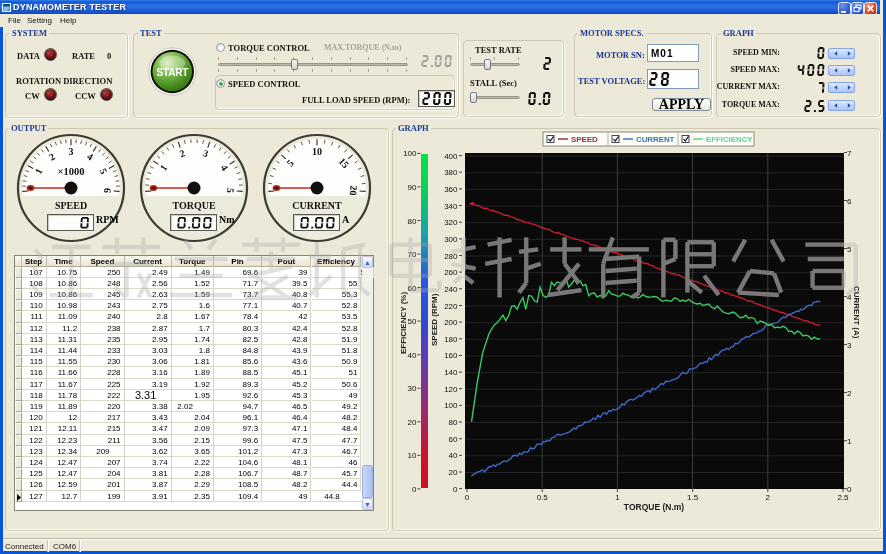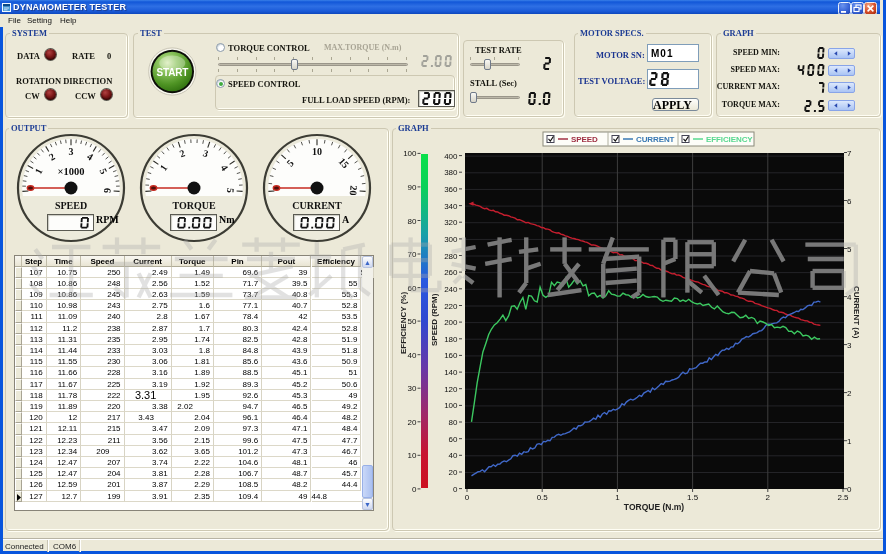--- a/index.html
+++ b/index.html
@@ -225,21 +225,21 @@
         <rect x="1.34" y="11.76" width="5.01" height="2.24"></rect>
         <rect x="12.96" y="0.00" width="5.01" height="2.24"></rect>
         <rect x="17.08" y="1.34" width="2.24" height="4.98"></rect>
         <rect x="17.08" y="7.67" width="2.24" height="4.98"></rect>
         <rect x="12.96" y="11.76" width="5.01" height="2.24"></rect>
         <rect x="11.62" y="7.67" width="2.24" height="4.98"></rect>
         <rect x="11.62" y="1.34" width="2.24" height="4.98"></rect>
         <rect x="12.96" y="5.88" width="5.01" height="2.24"></rect>
       </g>
     </svg>
-    <div style="position:absolute;left:652px;top:98px;width:47px;height:13px;background:linear-gradient(180deg,#fefefc,#ece9d8);border:1px solid #7a8a9a;border-radius:3px;text-align:left;font-family:'Liberation Serif';font-weight:bold;font-size:12px;line-height:12px">APPLY</div>
+    <div style="position:absolute;left:652px;top:98px;width:59px;height:13px;background:linear-gradient(180deg,#fefefc,#ece9d8);border:1px solid #7a8a9a;border-radius:3px;text-align:center;font-family:'Liberation Serif';font-weight:bold;font-size:14px;line-height:12px">APPLY</div>
     <div class="slab" style="right:100px;top:48px;font-size:8px">SPEED MIN:</div>
     <svg style="position:absolute;left:818px;top:47px;overflow:visible" width="10" height="12">
       <g fill="#111" transform="skewX(-4)">
         <rect x="1.15" y="0.00" width="4.30" height="1.92"></rect>
         <rect x="4.68" y="1.15" width="1.92" height="4.27"></rect>
         <rect x="4.68" y="6.58" width="1.92" height="4.27"></rect>
         <rect x="1.15" y="10.08" width="4.30" height="1.92"></rect>
         <rect x="0.00" y="6.58" width="1.92" height="4.27"></rect>
         <rect x="0.00" y="1.15" width="1.92" height="4.27"></rect>
       </g>
@@ -616,21 +616,21 @@
       <div style="position:absolute;left:66.7px;top:134.4px;width:43.4px;height:11.2px;border-right:1px solid #d8d4c4;border-bottom:1px solid #dcd8c8;font-size:8px;text-align:right;padding-right:3px;line-height:11px;color:#000">220</div>
       <div style="position:absolute;left:110.1px;top:134.4px;width:47px;height:11.2px;border-right:1px solid #d8d4c4;border-bottom:1px solid #dcd8c8;font-size:8px;text-align:right;padding-right:3px;line-height:11px;color:#000">3.38</div>
       <div style="position:absolute;left:157.1px;top:134.4px;width:42.3px;height:11.2px;border-right:1px solid #d8d4c4;border-bottom:1px solid #dcd8c8;font-size:8px;text-align:right;padding-right:20px;line-height:11px;color:#000">2.02</div>
       <div style="position:absolute;left:199.4px;top:134.4px;width:48.3px;height:11.2px;border-right:1px solid #d8d4c4;border-bottom:1px solid #dcd8c8;font-size:8px;text-align:right;padding-right:3px;line-height:11px;color:#000">94.7</div>
       <div style="position:absolute;left:247.7px;top:134.4px;width:49.3px;height:11.2px;border-right:1px solid #d8d4c4;border-bottom:1px solid #dcd8c8;font-size:8px;text-align:right;padding-right:3px;line-height:11px;color:#000">46.5</div>
       <div style="position:absolute;left:297.0px;top:134.4px;width:49.9px;height:11.2px;border-right:1px solid #d8d4c4;border-bottom:1px solid #dcd8c8;font-size:8px;text-align:right;padding-right:3px;line-height:11px;color:#000">49.2</div>
       <div style="position:absolute;left:0;top:145.6px;width:7px;height:11.2px;background:#ecead9;border:1px solid #fff;border-right-color:#a8a494;border-bottom-color:#a8a494"></div>
       <div style="position:absolute;left:7.0px;top:145.6px;width:25.1px;height:11.2px;border-right:1px solid #d8d4c4;border-bottom:1px solid #dcd8c8;font-size:8px;text-align:right;padding-right:3px;line-height:11px;color:#000">120</div>
       <div style="position:absolute;left:32.1px;top:145.6px;width:34.6px;height:11.2px;border-right:1px solid #d8d4c4;border-bottom:1px solid #dcd8c8;font-size:8px;text-align:right;padding-right:3px;line-height:11px;color:#000">12</div>
       <div style="position:absolute;left:66.7px;top:145.6px;width:43.4px;height:11.2px;border-right:1px solid #d8d4c4;border-bottom:1px solid #dcd8c8;font-size:8px;text-align:right;padding-right:3px;line-height:11px;color:#000">217</div>
-      <div style="position:absolute;left:110.1px;top:145.6px;width:47px;height:11.2px;border-right:1px solid #d8d4c4;border-bottom:1px solid #dcd8c8;font-size:8px;text-align:center;padding-right:3px;line-height:11px;color:#000">3.43</div>
+      <div style="position:absolute;left:110.1px;top:145.6px;width:47px;height:11.2px;border-right:1px solid #d8d4c4;border-bottom:1px solid #dcd8c8;font-size:8px;text-align:right;padding-right:3px;line-height:11px;color:#000">3.43</div>
       <div style="position:absolute;left:157.1px;top:145.6px;width:42.3px;height:11.2px;border-right:1px solid #d8d4c4;border-bottom:1px solid #dcd8c8;font-size:8px;text-align:right;padding-right:3px;line-height:11px;color:#000">2.04</div>
       <div style="position:absolute;left:199.4px;top:145.6px;width:48.3px;height:11.2px;border-right:1px solid #d8d4c4;border-bottom:1px solid #dcd8c8;font-size:8px;text-align:right;padding-right:3px;line-height:11px;color:#000">96.1</div>
       <div style="position:absolute;left:247.7px;top:145.6px;width:49.3px;height:11.2px;border-right:1px solid #d8d4c4;border-bottom:1px solid #dcd8c8;font-size:8px;text-align:right;padding-right:3px;line-height:11px;color:#000">46.4</div>
       <div style="position:absolute;left:297.0px;top:145.6px;width:49.9px;height:11.2px;border-right:1px solid #d8d4c4;border-bottom:1px solid #dcd8c8;font-size:8px;text-align:right;padding-right:3px;line-height:11px;color:#000">48.2</div>
       <div style="position:absolute;left:0;top:156.8px;width:7px;height:11.2px;background:#ecead9;border:1px solid #fff;border-right-color:#a8a494;border-bottom-color:#a8a494"></div>
       <div style="position:absolute;left:7.0px;top:156.8px;width:25.1px;height:11.2px;border-right:1px solid #d8d4c4;border-bottom:1px solid #dcd8c8;font-size:8px;text-align:right;padding-right:3px;line-height:11px;color:#000">121</div>
       <div style="position:absolute;left:32.1px;top:156.8px;width:34.6px;height:11.2px;border-right:1px solid #d8d4c4;border-bottom:1px solid #dcd8c8;font-size:8px;text-align:right;padding-right:3px;line-height:11px;color:#000">12.11</div>
       <div style="position:absolute;left:66.7px;top:156.8px;width:43.4px;height:11.2px;border-right:1px solid #d8d4c4;border-bottom:1px solid #dcd8c8;font-size:8px;text-align:right;padding-right:3px;line-height:11px;color:#000">215</div>
       <div style="position:absolute;left:110.1px;top:156.8px;width:47px;height:11.2px;border-right:1px solid #d8d4c4;border-bottom:1px solid #dcd8c8;font-size:8px;text-align:right;padding-right:3px;line-height:11px;color:#000">3.47</div>
       <div style="position:absolute;left:157.1px;top:156.8px;width:42.3px;height:11.2px;border-right:1px solid #d8d4c4;border-bottom:1px solid #dcd8c8;font-size:8px;text-align:right;padding-right:3px;line-height:11px;color:#000">2.09</div>
@@ -687,21 +687,21 @@
           <path d="M1 1 L5 4.5 L1 8 Z" fill="#000"></path>
         </svg>
       </div>
       <div style="position:absolute;left:7.0px;top:224.0px;width:25.1px;height:11.2px;border-right:1px solid #d8d4c4;border-bottom:1px solid #dcd8c8;font-size:8px;text-align:right;padding-right:3px;line-height:11px;color:#000">127</div>
       <div style="position:absolute;left:32.1px;top:224.0px;width:34.6px;height:11.2px;border-right:1px solid #d8d4c4;border-bottom:1px solid #dcd8c8;font-size:8px;text-align:right;padding-right:3px;line-height:11px;color:#000">12.7</div>
       <div style="position:absolute;left:66.7px;top:224.0px;width:43.4px;height:11.2px;border-right:1px solid #d8d4c4;border-bottom:1px solid #dcd8c8;font-size:8px;text-align:right;padding-right:3px;line-height:11px;color:#000">199</div>
       <div style="position:absolute;left:110.1px;top:224.0px;width:47px;height:11.2px;border-right:1px solid #d8d4c4;border-bottom:1px solid #dcd8c8;font-size:8px;text-align:right;padding-right:3px;line-height:11px;color:#000">3.91</div>
       <div style="position:absolute;left:157.1px;top:224.0px;width:42.3px;height:11.2px;border-right:1px solid #d8d4c4;border-bottom:1px solid #dcd8c8;font-size:8px;text-align:right;padding-right:3px;line-height:11px;color:#000">2.35</div>
       <div style="position:absolute;left:199.4px;top:224.0px;width:48.3px;height:11.2px;border-right:1px solid #d8d4c4;border-bottom:1px solid #dcd8c8;font-size:8px;text-align:right;padding-right:3px;line-height:11px;color:#000">109.4</div>
       <div style="position:absolute;left:247.7px;top:224.0px;width:49.3px;height:11.2px;border-right:1px solid #d8d4c4;border-bottom:1px solid #dcd8c8;font-size:8px;text-align:right;padding-right:3px;line-height:11px;color:#000">49</div>
-      <div style="position:absolute;left:297.0px;top:224.0px;width:59px;height:11.2px;border-right:1px solid #d8d4c4;border-bottom:1px solid #dcd8c8;font-size:8px;text-align:left;padding-right:17px;line-height:11px;color:#000">44.8</div>
+      <div style="position:absolute;left:297.0px;top:224.0px;width:59px;height:11.2px;border-right:1px solid #d8d4c4;border-bottom:1px solid #dcd8c8;font-size:8px;text-align:center;padding-right:17px;line-height:11px;color:#000">44.8</div>
     </div>
     <div style="position:absolute;left:362px;top:256px;width:11px;height:254px;background:#f2f1ea">
 <div style="position:absolute;left:0;top:0;width:11px;height:12px;background:linear-gradient(180deg,#fdfdfd,#cfd8f0);border:1px solid #b8c4e0;border-radius:2px;color:#3a66c8;font-size:7px;text-align:center;line-height:11px">▲</div>
 <div style="position:absolute;left:0;bottom:0;width:11px;height:12px;background:linear-gradient(180deg,#fdfdfd,#cfd8f0);border:1px solid #b8c4e0;border-radius:2px;color:#3a66c8;font-size:7px;text-align:center;line-height:11px">▼</div>
 <div style="position:absolute;left:0;top:209px;width:11px;height:33px;background:linear-gradient(90deg,#cad8f8,#aac0f0);border:1px solid #98b0e8;border-radius:2px"></div>
 </div>
     <svg style="position:absolute;left:390px;top:130px" width="496" height="390">
       <rect x="153" y="2" width="211" height="14" fill="#fdfdf8" stroke="#8a8a7a"></rect>
       <line x1="218" y1="2" x2="218" y2="16" stroke="#b0b0a0"></line>
       <line x1="288" y1="2" x2="288" y2="16" stroke="#b0b0a0"></line>

